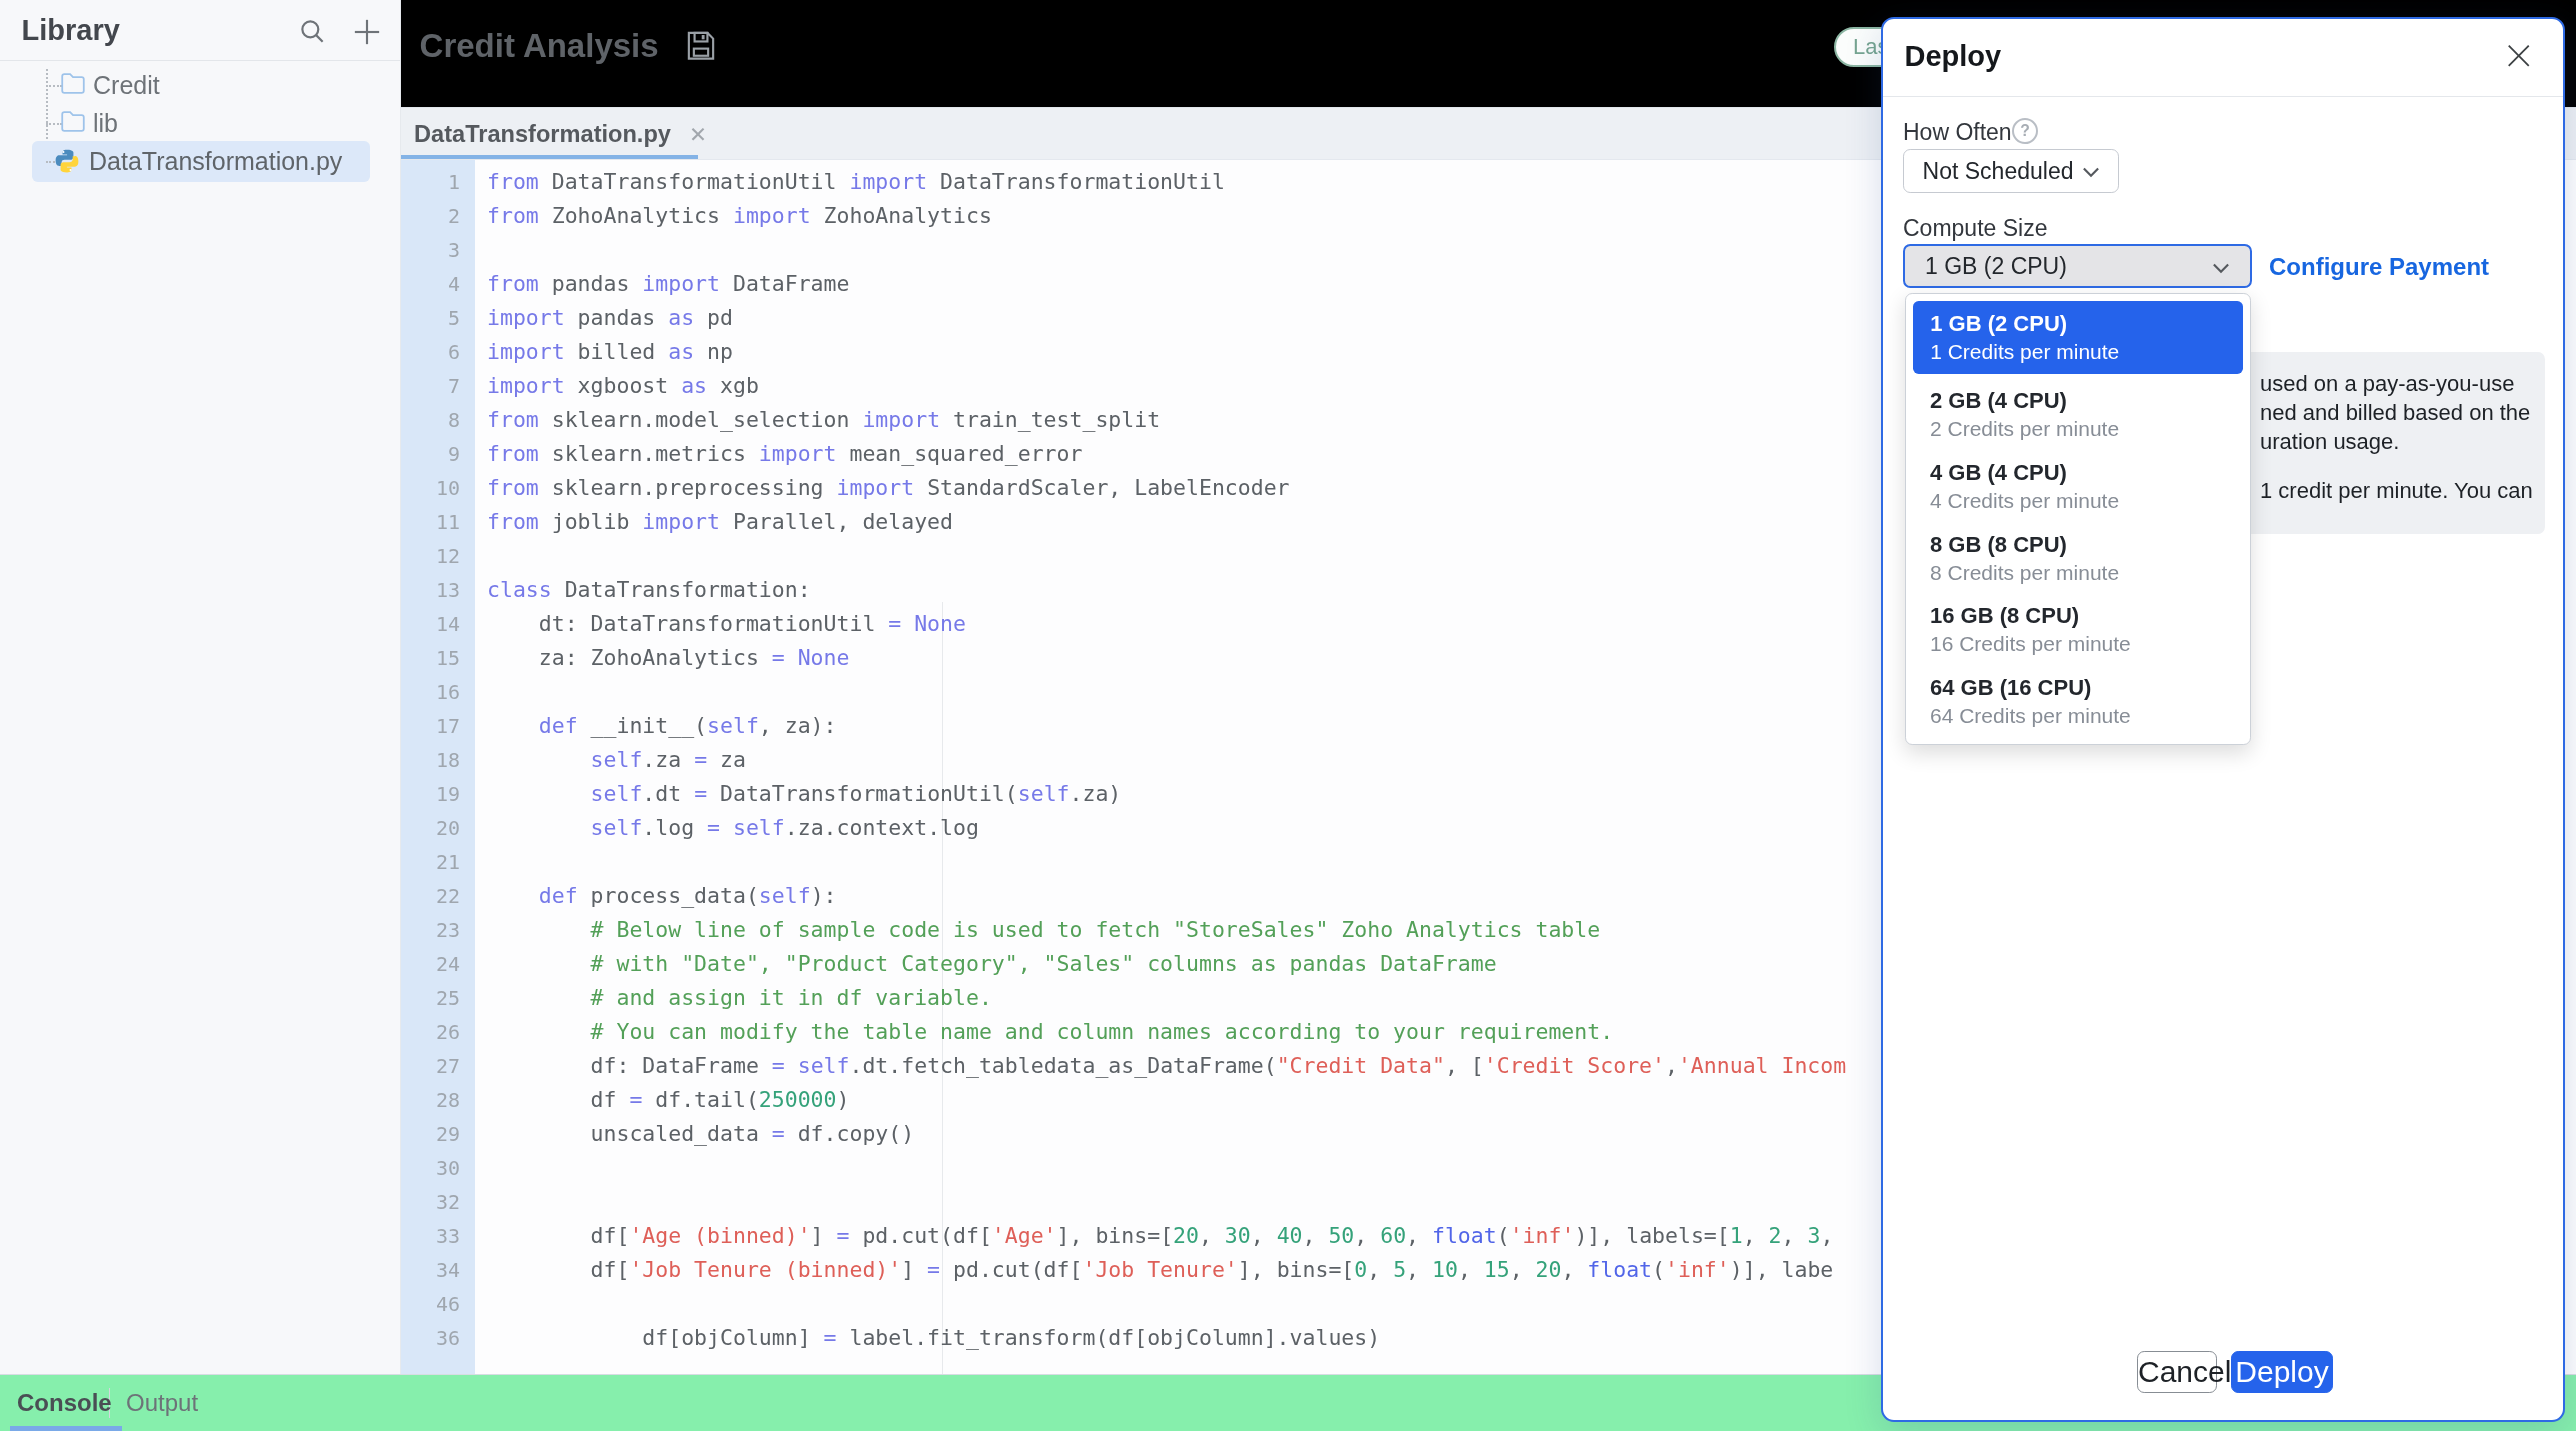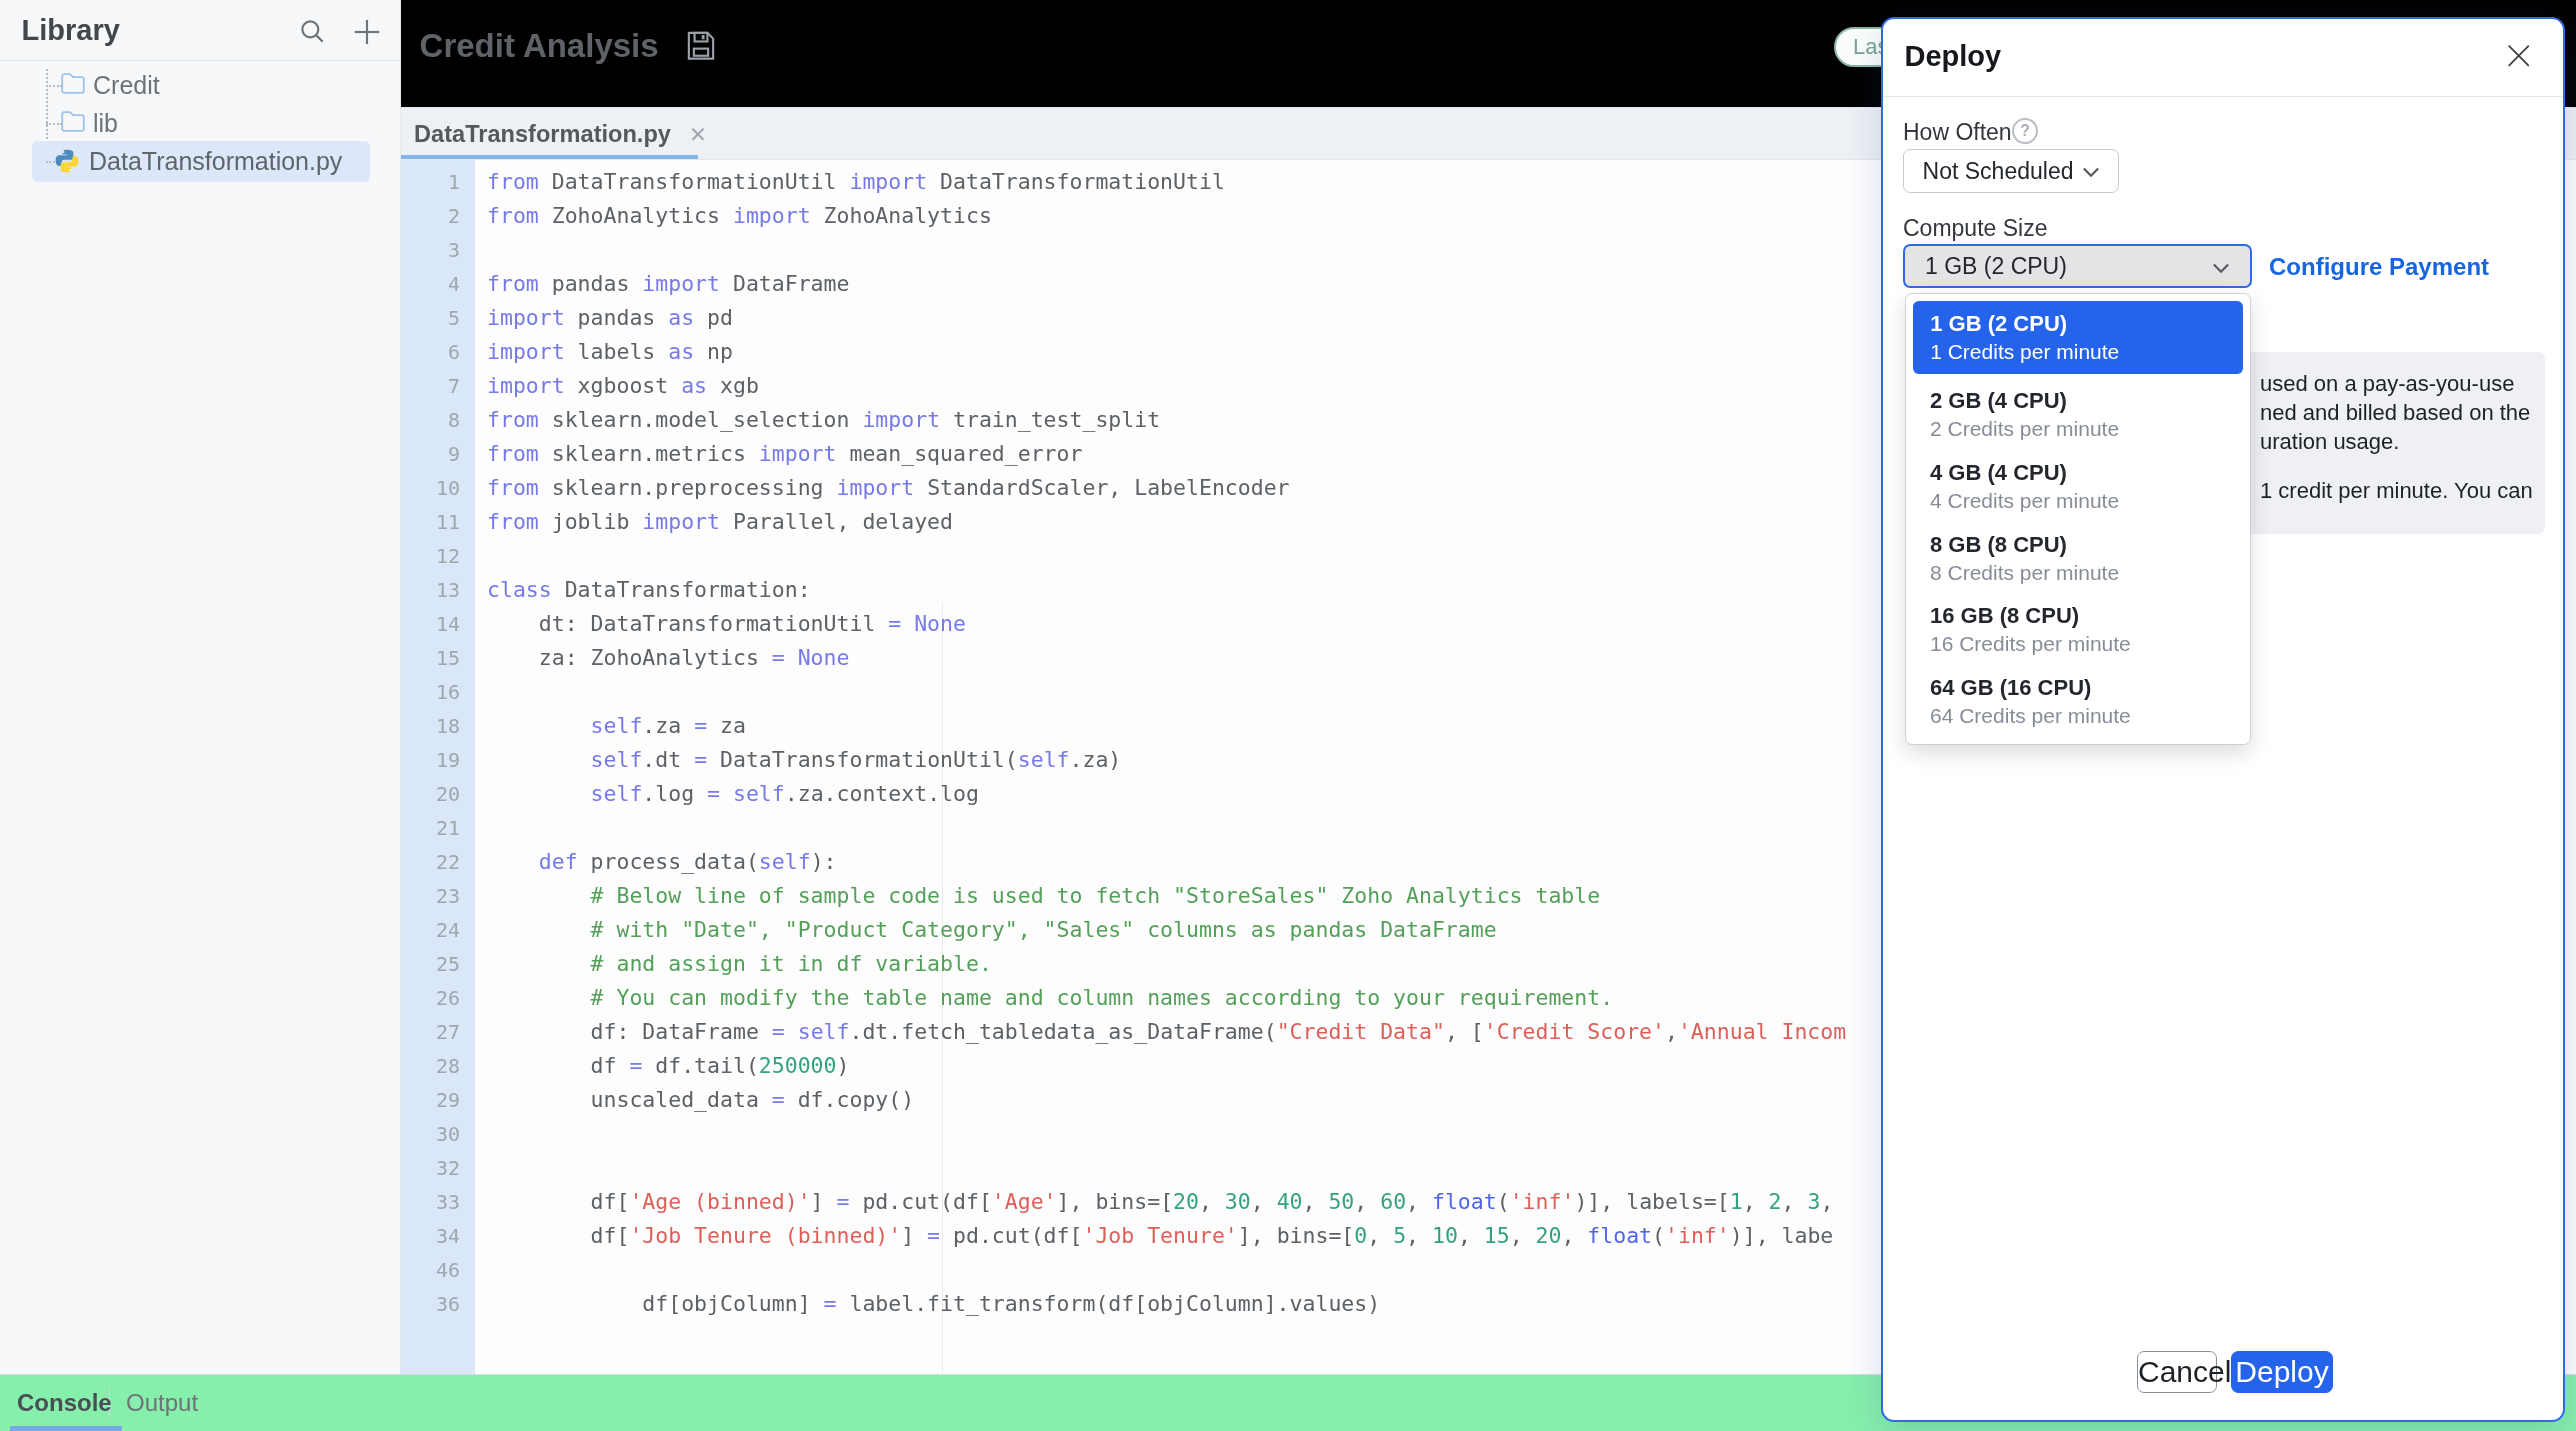--- a/index.html
+++ b/index.html
@@ -169,31 +169,32 @@
 
   <div class="editor">
     <div class="gutter-bg"></div>
     <div class="indent-guide"></div>
     <div class="code-lines" id="code-lines">
         <div class="code-line"><span class="ln">1</span><span class="src"><span class="t-kw">from </span><span class="t-pl">DataTransformationUtil </span><span class="t-kw">import </span><span class="t-pl">DataTransformationUtil</span></span></div>
         <div class="code-line"><span class="ln">2</span><span class="src"><span class="t-kw">from </span><span class="t-pl">ZohoAnalytics </span><span class="t-kw">import </span><span class="t-pl">ZohoAnalytics</span></span></div>
         <div class="code-line"><span class="ln">3</span><span class="src"></span></div>
         <div class="code-line"><span class="ln">4</span><span class="src"><span class="t-kw">from </span><span class="t-pl">pandas </span><span class="t-kw">import </span><span class="t-pl">DataFrame</span></span></div>
         <div class="code-line"><span class="ln">5</span><span class="src"><span class="t-kw">import </span><span class="t-pl">pandas </span><span class="t-kw">as </span><span class="t-pl">pd</span></span></div>
-        <div class="code-line"><span class="ln">6</span><span class="src"><span class="t-kw">import </span><span class="t-pl">labels </span><span class="t-kw">as </span><span class="t-pl">np</span></span></div>
+        <div class="code-line"><span class="ln">6</span><span class="src"><span class="t-kw">import </span><span class="t-pl">billed </span><span class="t-kw">as </span><span class="t-pl">np</span></span></div>
         <div class="code-line"><span class="ln">7</span><span class="src"><span class="t-kw">import </span><span class="t-pl">xgboost </span><span class="t-kw">as </span><span class="t-pl">xgb</span></span></div>
         <div class="code-line"><span class="ln">8</span><span class="src"><span class="t-kw">from </span><span class="t-pl">sklearn.model_selection </span><span class="t-kw">import </span><span class="t-pl">train_test_split</span></span></div>
         <div class="code-line"><span class="ln">9</span><span class="src"><span class="t-kw">from </span><span class="t-pl">sklearn.metrics </span><span class="t-kw">import </span><span class="t-pl">mean_squared_error</span></span></div>
         <div class="code-line"><span class="ln">10</span><span class="src"><span class="t-kw">from </span><span class="t-pl">sklearn.preprocessing </span><span class="t-kw">import </span><span class="t-pl">StandardScaler, LabelEncoder</span></span></div>
         <div class="code-line"><span class="ln">11</span><span class="src"><span class="t-kw">from </span><span class="t-pl">joblib </span><span class="t-kw">import </span><span class="t-pl">Parallel, delayed</span></span></div>
         <div class="code-line"><span class="ln">12</span><span class="src"></span></div>
         <div class="code-line"><span class="ln">13</span><span class="src"><span class="t-kw">class </span><span class="t-pl">DataTransformation:</span></span></div>
         <div class="code-line"><span class="ln">14</span><span class="src"><span class="t-pl">    dt: DataTransformationUtil </span><span class="t-kw">= None</span></span></div>
         <div class="code-line"><span class="ln">15</span><span class="src"><span class="t-pl">    za: ZohoAnalytics </span><span class="t-kw">= None</span></span></div>
         <div class="code-line"><span class="ln">16</span><span class="src"></span></div>
+        <div class="code-line"><span class="ln">17</span><span class="src"><span class="t-pl">    </span><span class="t-kw">def </span><span class="t-pl">__init__(</span><span class="t-kw">self</span><span class="t-pl">, za):</span></span></div>
         <div class="code-line"><span class="ln">18</span><span class="src"><span class="t-pl">        </span><span class="t-kw">self</span><span class="t-pl">.za </span><span class="t-kw">=</span><span class="t-pl"> za</span></span></div>
         <div class="code-line"><span class="ln">19</span><span class="src"><span class="t-pl">        </span><span class="t-kw">self</span><span class="t-pl">.dt </span><span class="t-kw">=</span><span class="t-pl"> DataTransformationUtil(</span><span class="t-kw">self</span><span class="t-pl">.za)</span></span></div>
         <div class="code-line"><span class="ln">20</span><span class="src"><span class="t-pl">        </span><span class="t-kw">self</span><span class="t-pl">.log </span><span class="t-kw">=</span><span class="t-pl"> </span><span class="t-kw">self</span><span class="t-pl">.za.context.log</span></span></div>
         <div class="code-line"><span class="ln">21</span><span class="src"></span></div>
         <div class="code-line"><span class="ln">22</span><span class="src"><span class="t-pl">    </span><span class="t-kw">def </span><span class="t-pl">process_data(</span><span class="t-kw">self</span><span class="t-pl">):</span></span></div>
         <div class="code-line"><span class="ln">23</span><span class="src"><span class="t-pl">        </span><span class="t-cm"># Below line of sample code is used to fetch "StoreSales" Zoho Analytics table</span></span></div>
         <div class="code-line"><span class="ln">24</span><span class="src"><span class="t-pl">        </span><span class="t-cm"># with "Date", "Product Category", "Sales" columns as pandas DataFrame</span></span></div>
         <div class="code-line"><span class="ln">25</span><span class="src"><span class="t-pl">        </span><span class="t-cm"># and assign it in df variable.</span></span></div>
         <div class="code-line"><span class="ln">26</span><span class="src"><span class="t-pl">        </span><span class="t-cm"># You can modify the table name and column names according to your requirement.</span></span></div>
         <div class="code-line"><span class="ln">27</span><span class="src"><span class="t-pl">        df: DataFrame </span><span class="t-kw">=</span><span class="t-pl"> </span><span class="t-kw">self</span><span class="t-pl">.dt.fetch_tabledata_as_DataFrame(</span><span class="t-str">"Credit Data"</span><span class="t-pl">, [</span><span class="t-str">'Credit Score'</span><span class="t-pl">,</span><span class="t-str">'Annual Incom</span></span></div>

